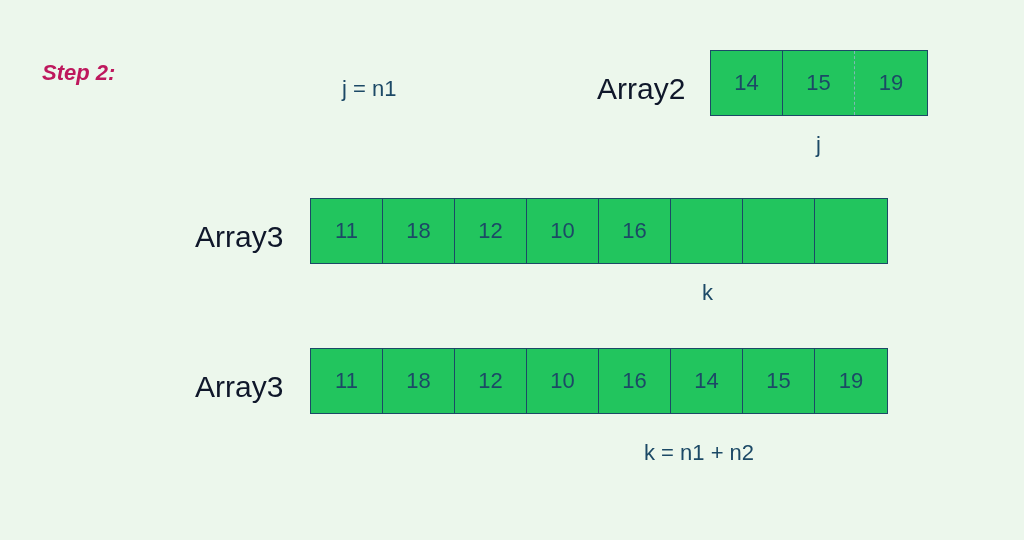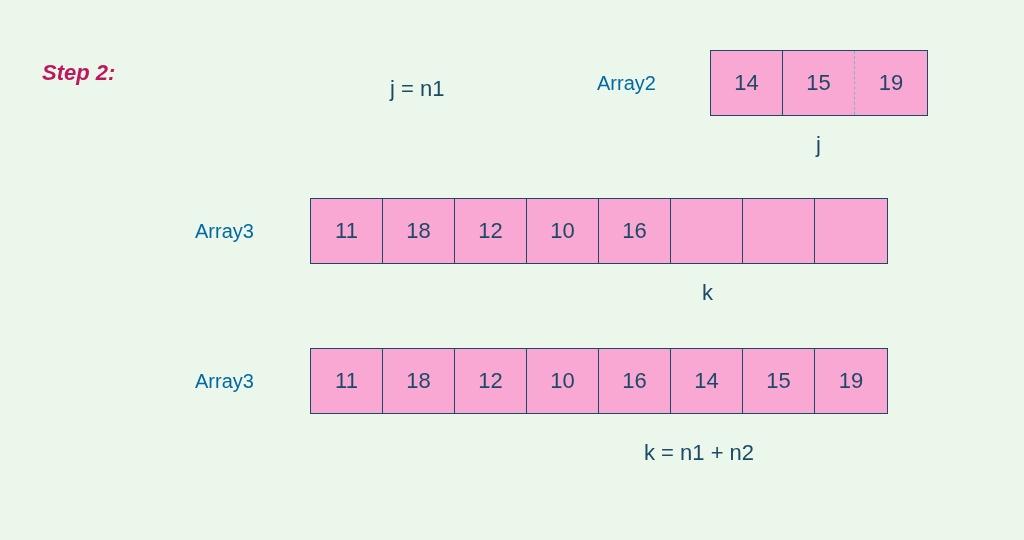--- a/index.html
+++ b/index.html
@@ -17,41 +17,40 @@
     top: 60px;
     font-style: italic;
     font-weight: bold;
     font-size: 22px;
     color: #be185d;
   }
   .eq-label {
     position: absolute;
     font-size: 22px;
     color: #1c4966;
-    margin-left: 48px;
   }
   .arr-label {
     position: absolute;
-    font-size: 20px;
-    color: #0369a1;
+    font-size: 30px;
+    color: #0f172a;
   }
   .ptr-label {
     position: absolute;
     font-size: 22px;
     color: #1c4966;
   }
   .array {
     position: absolute;
     display: flex;
     border: 1px solid #1c4966;
   }
   .cell {
     width: 72px;
     height: 64px;
-    background: #f9a8d4;
+    background: #22c55e;
     border-right: 1px solid #1c4966;
     display: flex;
     align-items: center;
     justify-content: center;
     font-size: 22px;
     color: #1c4966;
   }
   .cell:last-child { border-right: none; }
   .cell.light {
     border-right: 1px dashed #7fb8b2;

